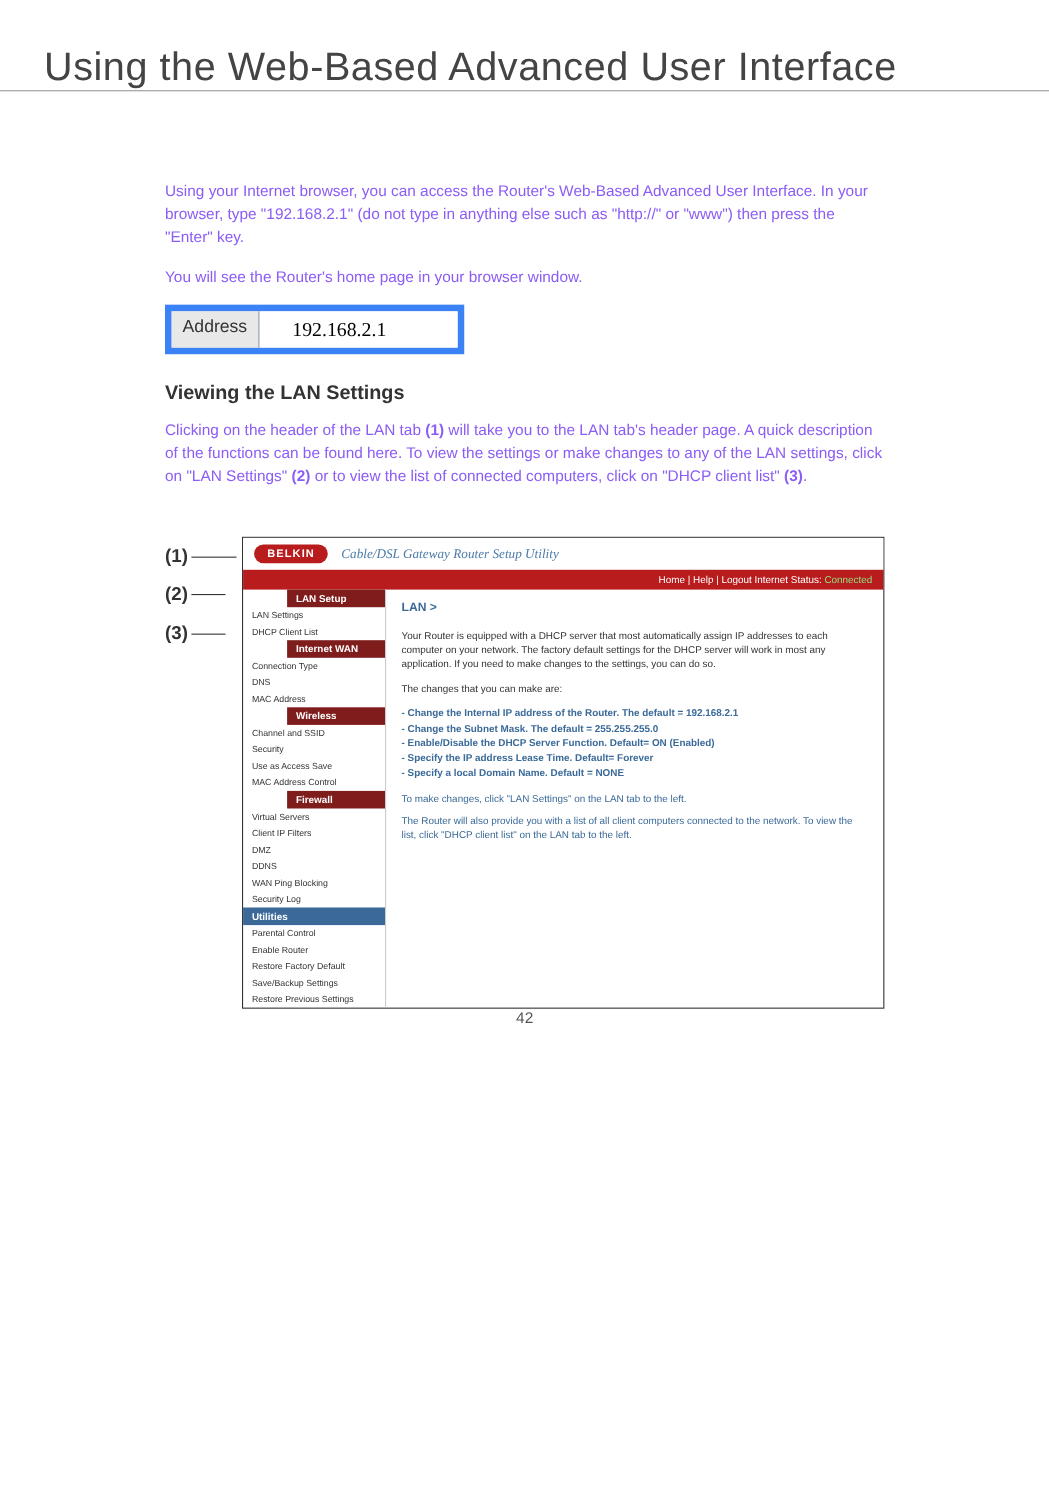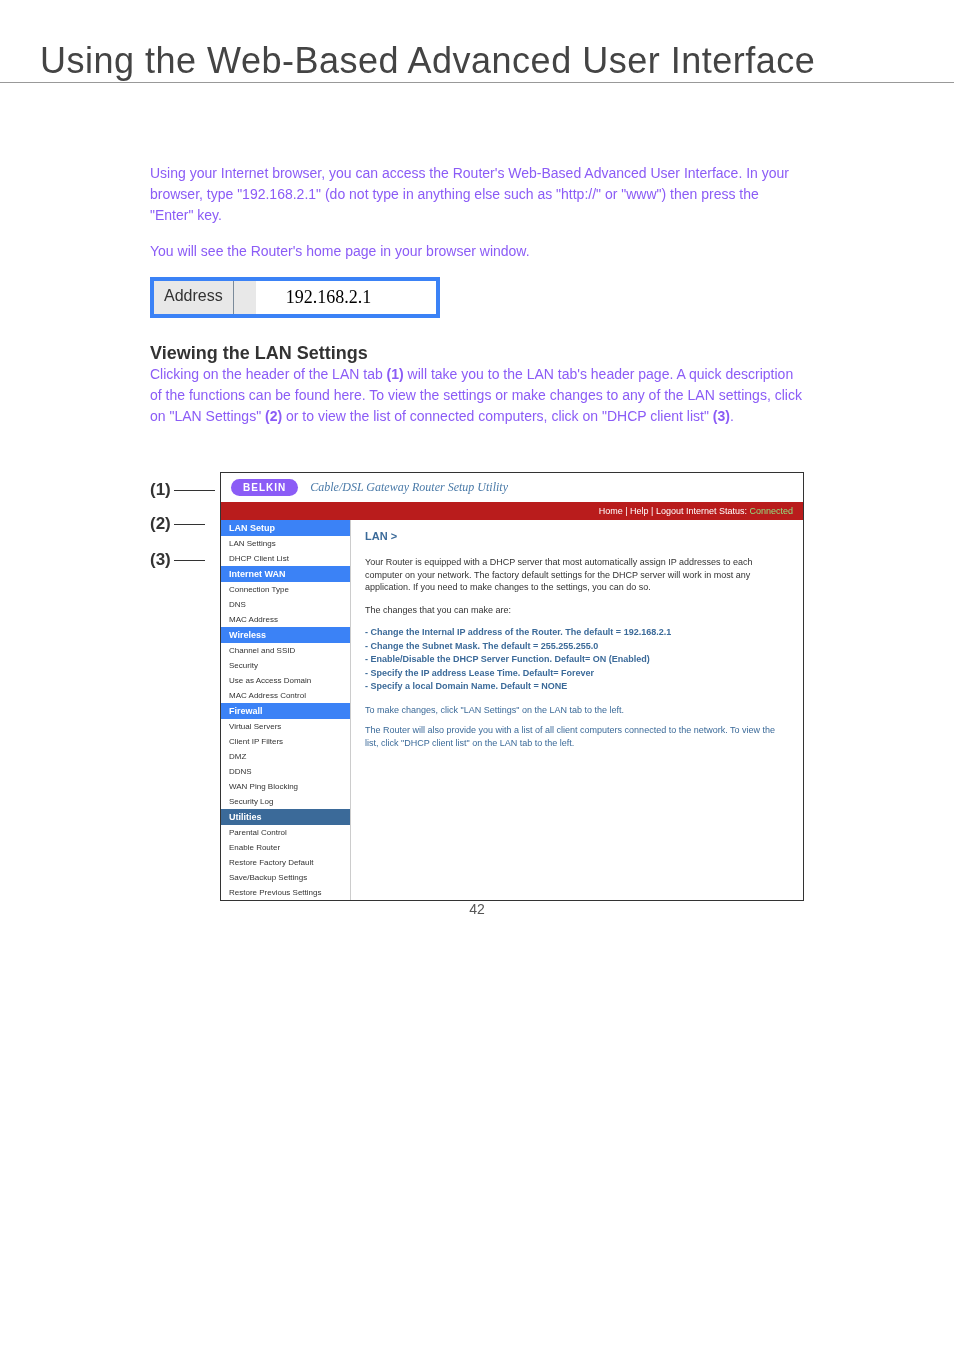--- a/index.html
+++ b/index.html
@@ -26,23 +26,22 @@
       font-size: 14px;
       line-height: 1.5;
       color: #8b5cf6;
       margin-bottom: 15px;
     }
     .address-bar-wrap {
       margin: 15px 0 25px 0;
     }
     .address-bar {
       display: inline-flex;
-      border: 4px solid #3b82f6;
+      border: 6px solid #3b82f6;
       background: #e8e8e8;
-      gap: 22px;
     }
     .address-label {
       padding: 6px 10px;
       font-family: Verdana, sans-serif;
       font-size: 16px;
       color: #333;
       background: #e8e8e8;
       border-right: 1px solid #7a8a9a;
     }
     .address-value {
@@ -50,20 +49,21 @@
       font-family: Georgia, serif;
       font-size: 18px;
       color: #000;
       background: #fff;
       min-width: 180px;
     }
     .section-heading {
       font-size: 18px;
       font-weight: bold;
       color: #333;
+      margin-bottom: 12px;
     }
     .bold-inline { font-weight: bold; }
     
     
     .router-wrap {
       display: flex;
       margin-top: 45px;
     }
     .callout-col {
       width: 70px;
@@ -93,21 +93,21 @@
       font-family: Verdana, Arial, sans-serif;
       background: #fff;
     }
     .router-header {
       display: flex;
       align-items: center;
       padding: 6px 10px;
       background: #fff;
     }
     .belkin-logo {
-      background: #8b5cf6;
+      background: #b91c1c;
       color: #fff;
       padding: 3px 12px;
       border-radius: 12px;
       font-size: 10px;
       font-weight: bold;
       letter-spacing: 1px;
     }
     .router-title {
       font-family: Georgia, serif;
       font-style: italic;
@@ -129,21 +129,21 @@
     .sidebar {
       width: 130px;
       border-right: 1px solid #ccc;
     }
     .sb-header {
       color: #fff;
       font-weight: bold;
       padding: 3px 8px;
       font-size: 9px;
     }
-    .sb-orange { background: #3b82f6; }
+    .sb-orange { background: #7f1d1d; margin-left: 40px; }
     .sb-blue { background: #3b6a99; }
     .sb-item {
       padding: 3px 8px;
       font-size: 8px;
       color: #333;
       cursor: pointer;
     }
     .main-panel {
       flex: 1;
       padding: 10px 14px;
@@ -231,21 +231,21 @@
           <div class="sb-header sb-orange">LAN Setup</div>
           <div class="sb-item">LAN Settings</div>
           <div class="sb-item">DHCP Client List</div>
           <div class="sb-header sb-orange">Internet WAN</div>
           <div class="sb-item">Connection Type</div>
           <div class="sb-item">DNS</div>
           <div class="sb-item">MAC Address</div>
           <div class="sb-header sb-orange">Wireless</div>
           <div class="sb-item">Channel and SSID</div>
           <div class="sb-item">Security</div>
-          <div class="sb-item">Use as Access Domain</div>
+          <div class="sb-item">Use as Access Save</div>
           <div class="sb-item">MAC Address Control</div>
           <div class="sb-header sb-orange">Firewall</div>
           <div class="sb-item">Virtual Servers</div>
           <div class="sb-item">Client IP Filters</div>
           <div class="sb-item">DMZ</div>
           <div class="sb-item">DDNS</div>
           <div class="sb-item">WAN Ping Blocking</div>
           <div class="sb-item">Security Log</div>
           <div class="sb-header sb-blue">Utilities</div>
           <div class="sb-item">Parental Control</div>

